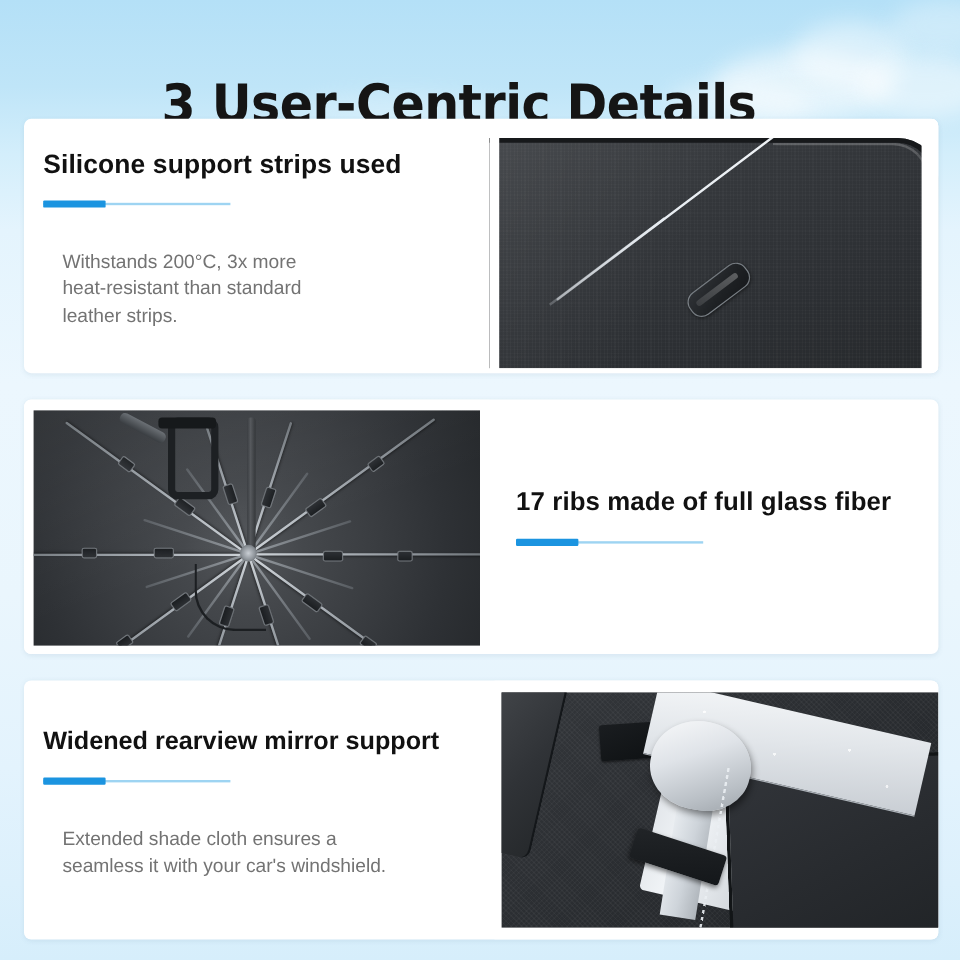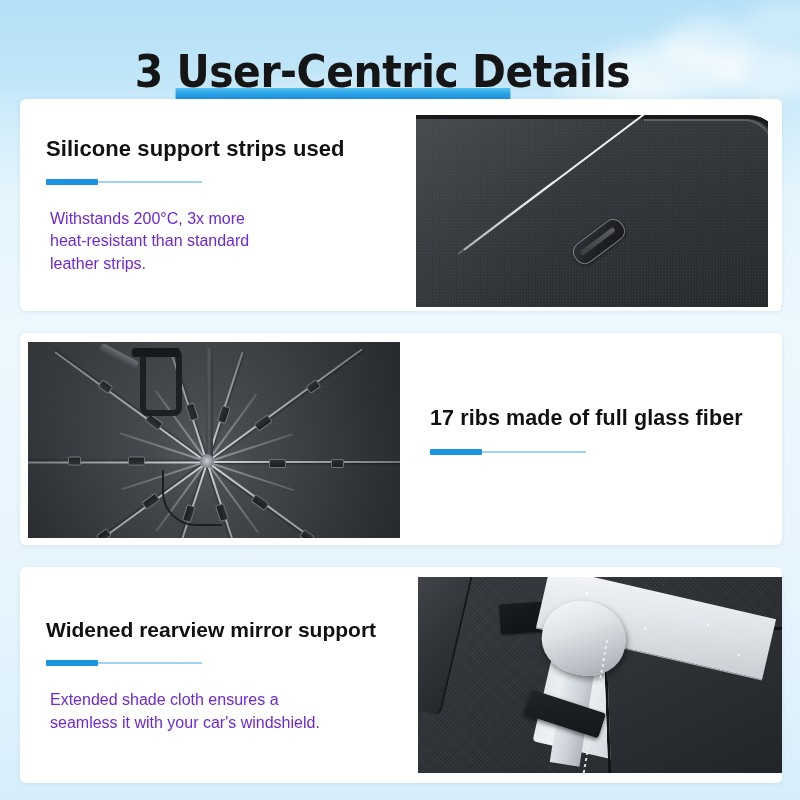--- a/index.html
+++ b/index.html
@@ -42,21 +42,21 @@
   .cloud-a { left: 595px; top: 42px;  width: 150px; height: 58px;  opacity: .55; }
   .cloud-b { left: 660px; top: 18px;  width: 96px;  height: 56px;  opacity: .45; }
   .cloud-c { left: 716px; top: 46px;  width: 110px; height: 52px;  opacity: .50; }
   .cloud-d { left: 556px; top: 66px;  width: 120px; height: 40px;  opacity: .38; }
   .cloud-e { left: 742px; top: 0px;   width: 90px;  height: 44px;  opacity: .30; }
   .cloud-f { left: 250px; top: 78px;  width: 170px; height: 30px;  opacity: .20; }
 
   
   .title-wrap {
     position: absolute;
-    left: 0; top: 17px;
+    left: 0; top: 33px;
     width: 764px;
     text-align: center;
   }
   .title {
     display: inline-block;
     position: relative;
     font-family: "DejaVu Sans", sans-serif;
     font-weight: 700;
     font-size: 44px;
     line-height: 52px;
@@ -89,21 +89,21 @@
   }
   .card-1 { top: 99px;  height: 212px; }
   .card-2 { top: 333px; height: 212px; }
   .card-3 { top: 567px; height: 216px; }
 
   .card-2 { flex-direction: row; }
 
   .text-pane {
     box-sizing: border-box;
     flex: 0 0 auto;
-    padding-left: 26px;
+    padding-left: 16px;
     padding-right: 14px;
     display: flex;
     flex-direction: column;
     justify-content: center;
   }
   .card-1 .text-pane { width: 388px; padding-top: 4px; }
   .card-2 .text-pane { width: 374px; padding-left: 22px; }
   .card-3 .text-pane { width: 392px; padding-top: 4px; }
 
   .feature-heading {
@@ -140,22 +140,22 @@
     height: 6px;
     border-radius: 1px;
     background: #1b94e0;
   }
 
   .feature-body {
     font-family: "Liberation Sans", sans-serif;
     font-weight: 400;
     font-size: 16px;
     line-height: 22.5px;
-    color: #6d28d9;
-    margin: 4px;
+    color: #737373;
+    margin: 16px;
     white-space: pre-line;
   }
 
   
   .photo {
     position: relative;
     flex: 1 1 auto;
     overflow: hidden;
     background: #ffffff;
   }

